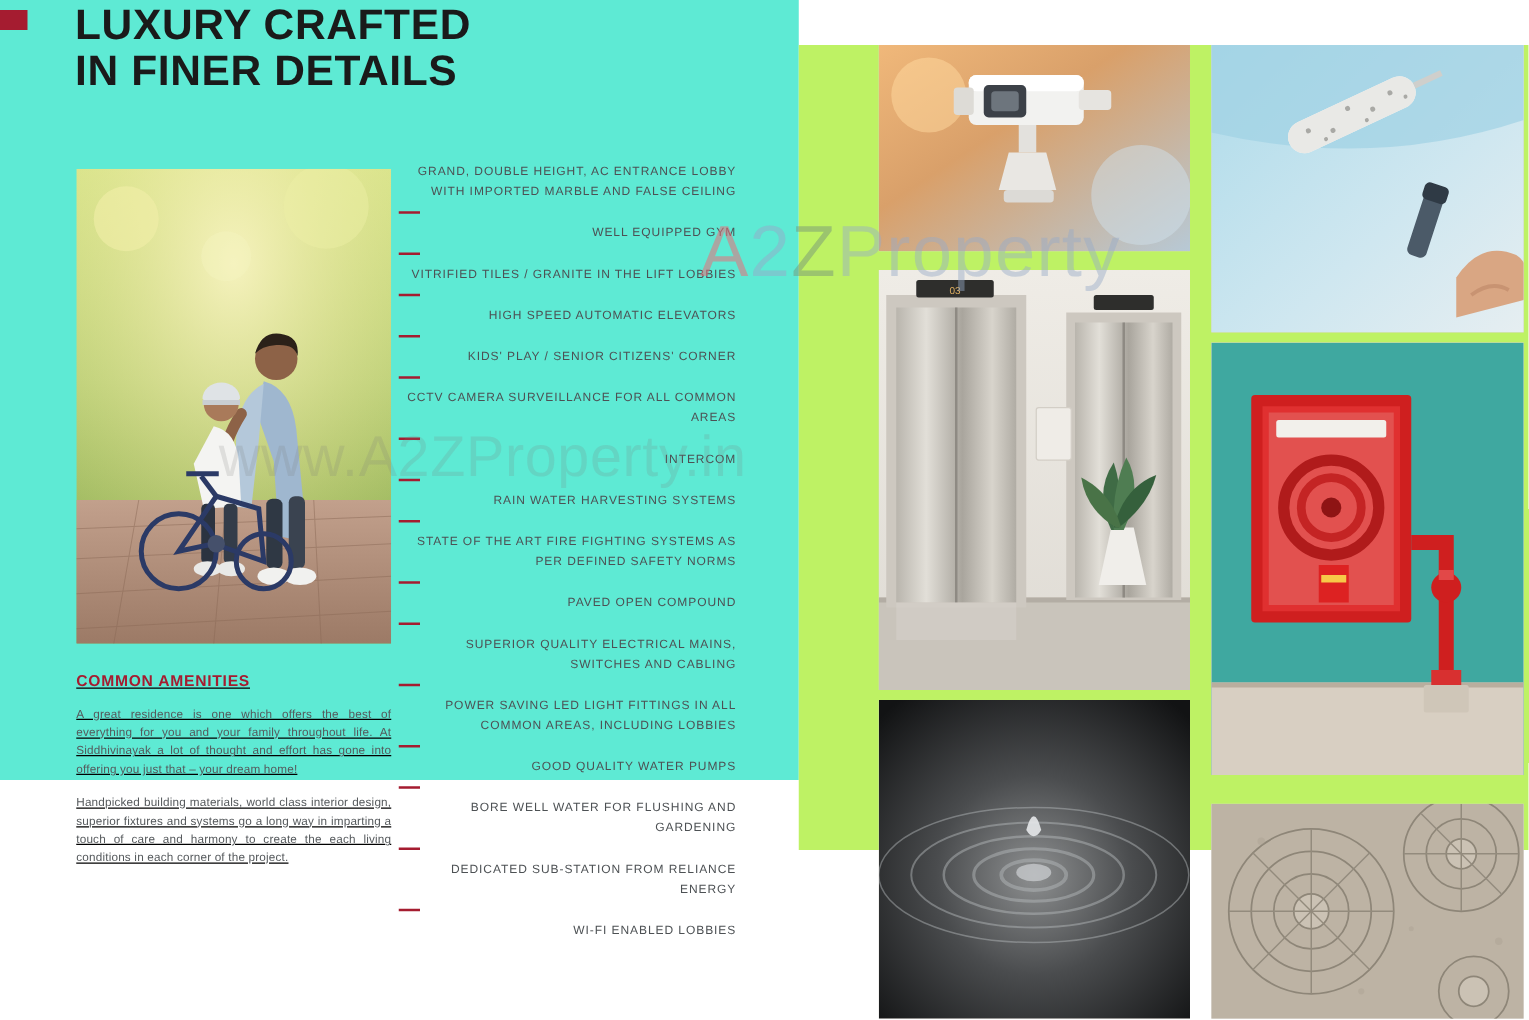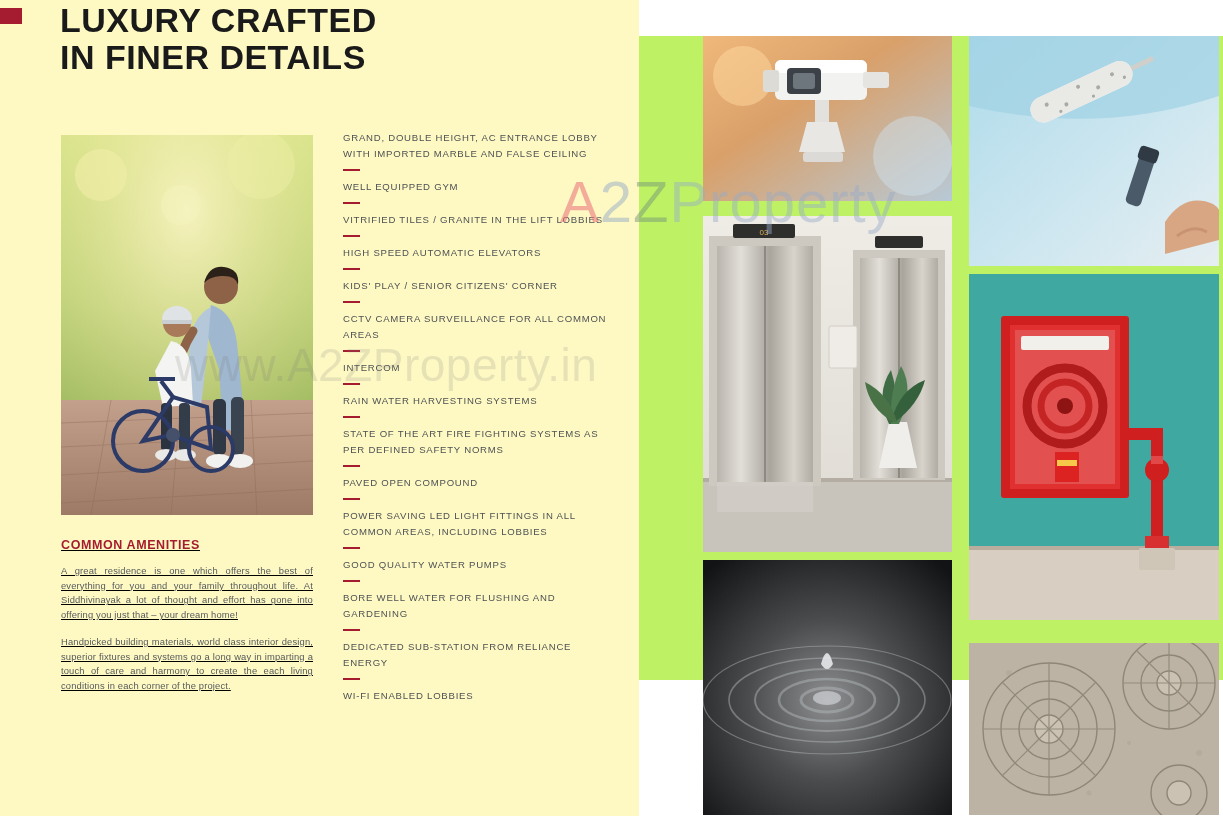--- a/index.html
+++ b/index.html
@@ -13,22 +13,22 @@
     position: relative;
     width: 1223px; height: 816px;
     background: #ffffff;
     overflow: hidden;
   }
 
   
   .left-panel {
     position: absolute;
     left: 0; top: 0;
-    width: 639px; height: 816px;
-    background: #fef9c3;
+    width: 639px; height: 624px;
+    background: #5eead4;
   }
   .corner-mark {
     position: absolute;
     left: 0; top: 8px;
     width: 22px; height: 16px;
     background: #a51c30;
   }
   .headline {
     position: absolute;
     left: 60px; top: 2px;
@@ -73,22 +73,23 @@
     line-height: 14.7px;
     color: #55595c;
     text-align: justify;
     margin-bottom: 12px;
     letter-spacing: 0.15px;
   }
 
   
   .amen-list {
     position: absolute;
-    left: 343px; top: 130px;
+    left: 319px; top: 130px;
     width: 270px;
+    text-align: right;
   }
   .amen-item { margin-bottom: 0px; }
   .amen-item .txt {
     font-size: 9.6px;
     letter-spacing: 0.75px;
     line-height: 16px;
     color: #4d5154;
     text-transform: uppercase;
   }
   .amen-item .rule {
@@ -277,20 +278,24 @@
         </div>
       <div class="amen-item">
           <div class="txt">STATE OF THE ART FIRE FIGHTING SYSTEMS AS PER DEFINED SAFETY NORMS</div>
           <div class="rule"></div>
         </div>
       <div class="amen-item">
           <div class="txt">PAVED OPEN COMPOUND</div>
           <div class="rule"></div>
         </div>
       <div class="amen-item">
+          <div class="txt">SUPERIOR QUALITY ELECTRICAL MAINS, SWITCHES AND CABLING</div>
+          <div class="rule"></div>
+        </div>
+      <div class="amen-item">
           <div class="txt">POWER SAVING LED LIGHT FITTINGS IN ALL COMMON AREAS, INCLUDING LOBBIES</div>
           <div class="rule"></div>
         </div>
       <div class="amen-item">
           <div class="txt">GOOD QUALITY WATER PUMPS</div>
           <div class="rule"></div>
         </div>
       <div class="amen-item">
           <div class="txt">BORE WELL WATER FOR FLUSHING AND GARDENING</div>
           <div class="rule"></div>

